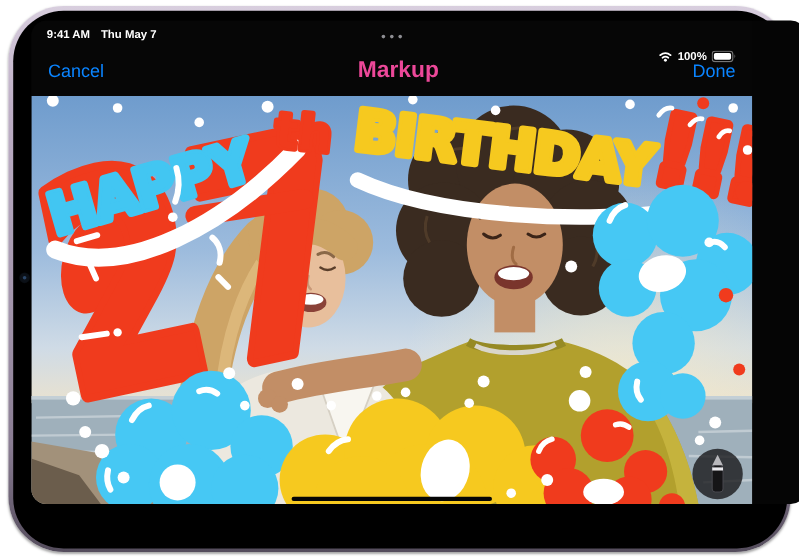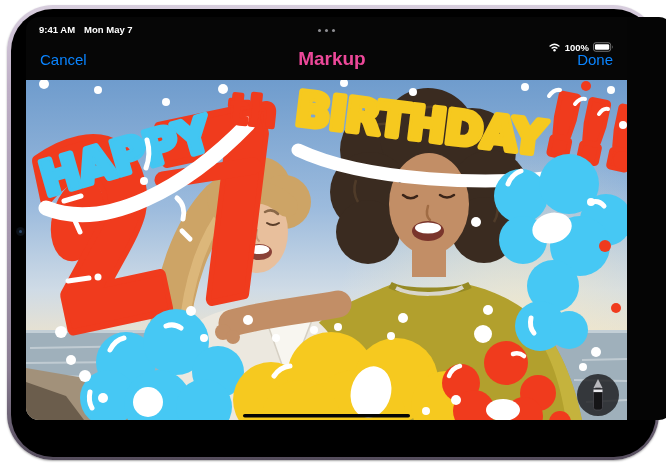--- a/index.html
+++ b/index.html
@@ -41,21 +41,21 @@
     <div class="camera">
         <i></i>
       </div>
   </div>
 
   <div class="screen">
     <div class="topbar">
       <div class="statusrow">
         <div class="statusleft">
           <span>9:41 AM</span>
-          <span>Mon May 7</span>
+          <span>Thu May 7</span>
         </div>
         <div class="statusright">
           <svg width="13" height="10" viewBox="0 0 16 12">
             <path d="M2.6 4.8 Q8 0.6 13.4 4.8" fill="none" stroke="#fff" stroke-width="1.7" stroke-linecap="round"></path>
             <path d="M5 7.4 Q8 5.1 11 7.4" fill="none" stroke="#fff" stroke-width="1.7" stroke-linecap="round"></path>
             <circle cx="8" cy="10" r="1.5" fill="#fff"></circle>
           </svg>
           <span>100%</span>
           <svg width="21" height="10" viewBox="0 0 22 10">
             <rect x="0.5" y="0.5" width="18" height="9" rx="2.5" fill="none" stroke="rgba(255,255,255,.45)"></rect>

